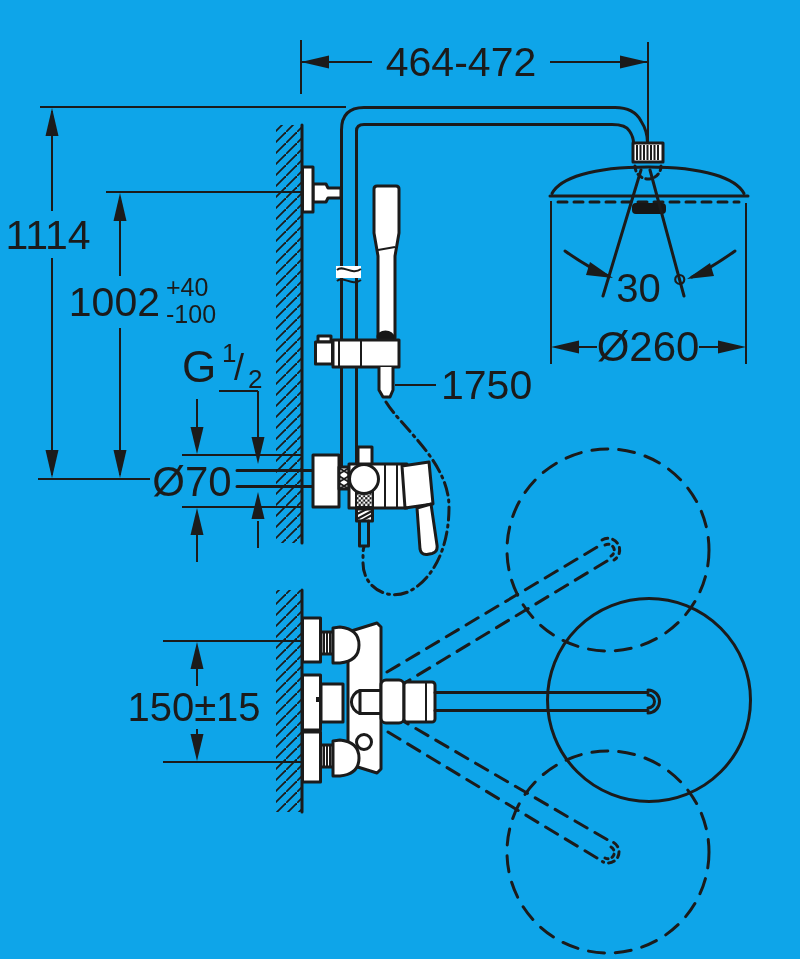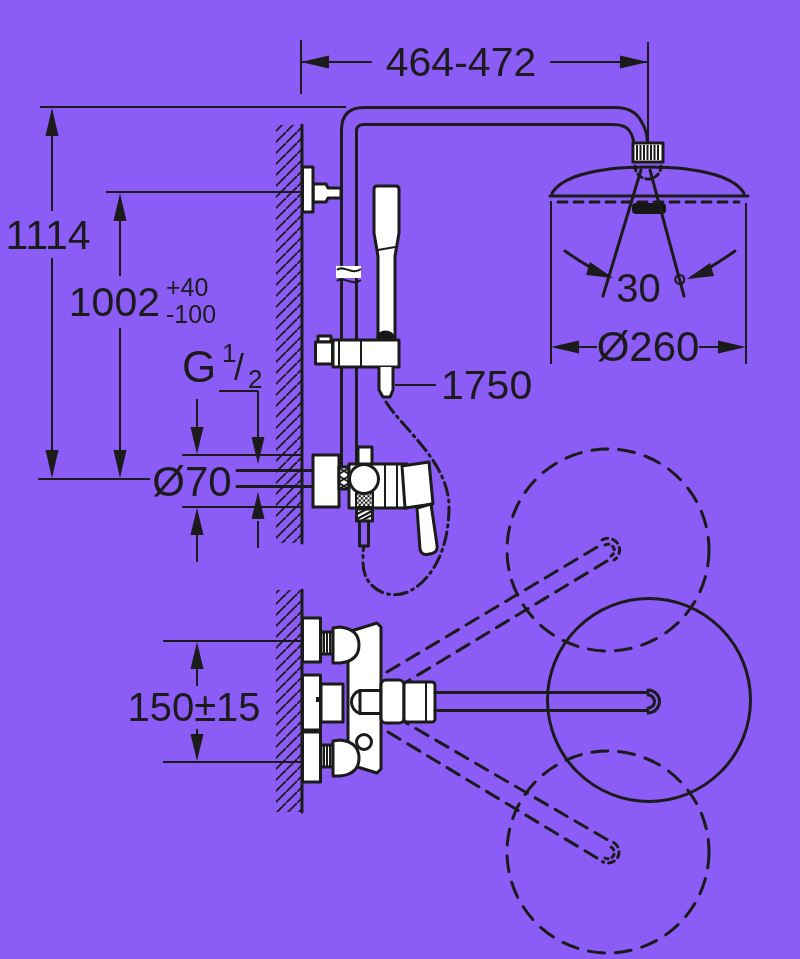--- a/index.html
+++ b/index.html
@@ -1,16 +1,16 @@
 <!DOCTYPE html>
 <html><head>
 <meta charset="utf-8">
 <style>
   html,body{margin:0;padding:0;background:#ffffff;}
-  .page{width:800px;height:959px;background:#8b5cf6;position:relative;overflow:hidden;}
+  .page{width:800px;height:959px;background:#0ea5e9;position:relative;overflow:hidden;}
   svg{display:block;}
   .dim-text{font-family:"Liberation Sans","DejaVu Sans",sans-serif;fill:#1b1b1b;}
   .obj{stroke:#1b1b1b;fill:none;stroke-width:3;stroke-linejoin:round;stroke-linecap:round;}
   .objw{stroke:#1b1b1b;fill:#ffffff;stroke-width:3;stroke-linejoin:round;}
   .thin{stroke:#1b1b1b;fill:none;stroke-width:2;}
   .dim{stroke:#1b1b1b;fill:none;stroke-width:2;}
   .arr{fill:#1b1b1b;stroke:none;}
 </style>
 </head>
 <body>

